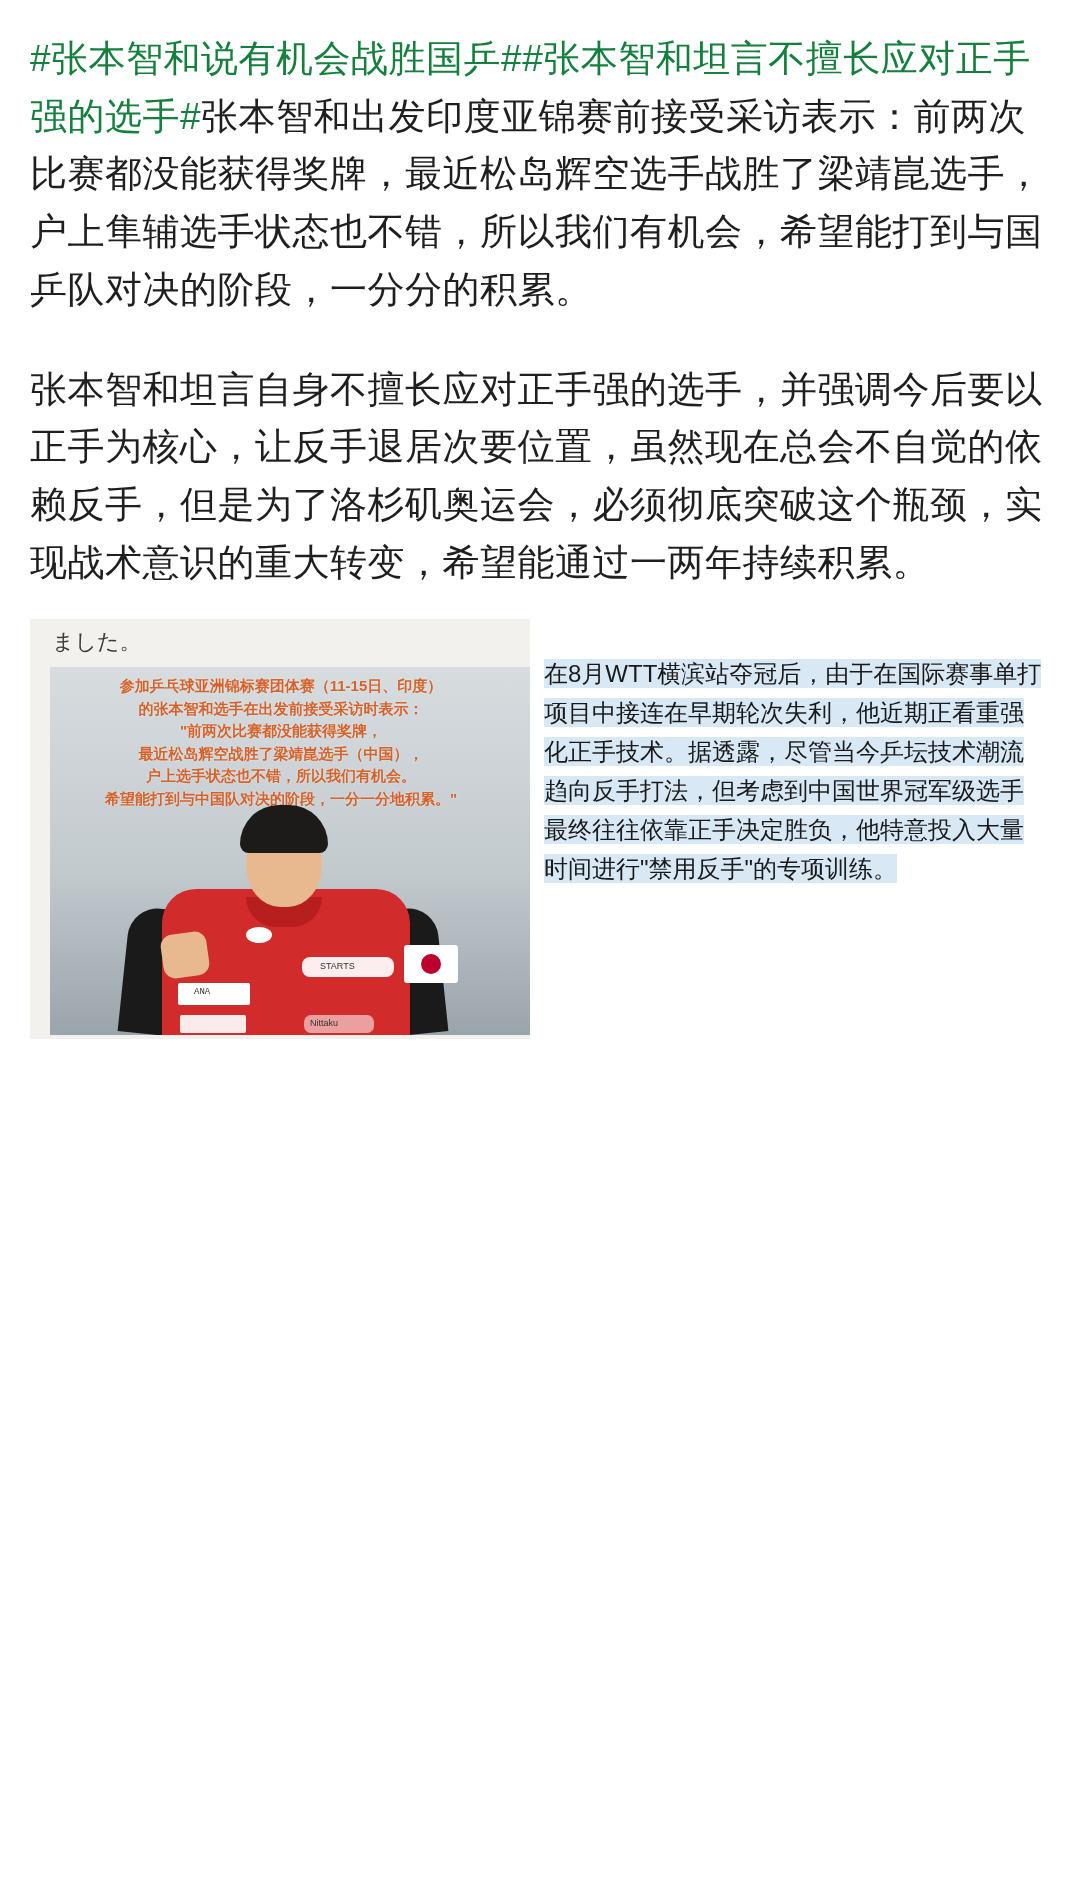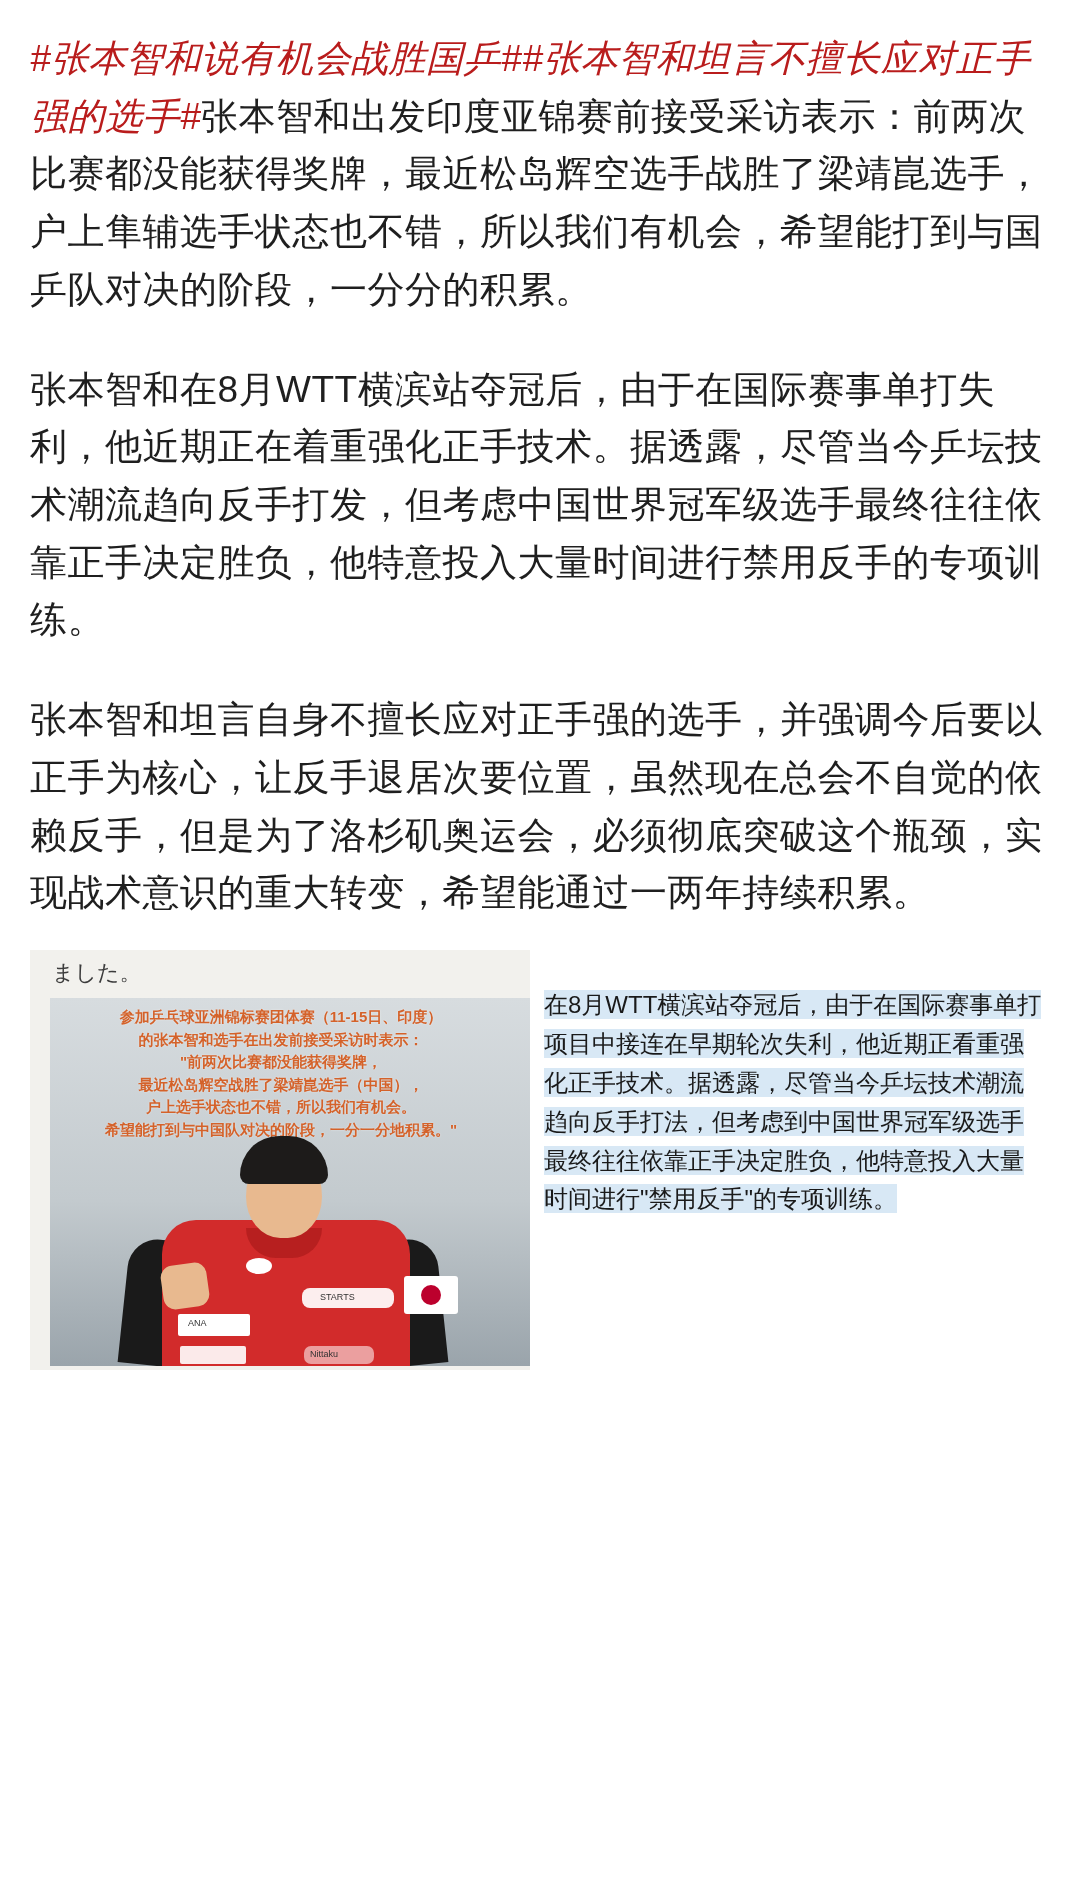--- a/index.html
+++ b/index.html
@@ -20,22 +20,21 @@
     padding: 30px 30px 0 30px;
   }
   .post-body {
     font-size: 37px;
     line-height: 1.56;
     letter-spacing: 0.5px;
     color: #1f1f1f;
     word-break: break-all;
   }
   .topic {
-    color: #b91c1c;
-    font-style: italic;
+    color: #15803d;
   }
   .para {
     margin: 0 0 42px 0;
   }
   .para:last-of-type {
     margin-bottom: 28px;
   }
   .media {
     position: relative;
     width: 1018px;
@@ -257,21 +256,20 @@
 </style>
 </head>
 <body>
 
 <div class="post">
 
   <div class="post-body">
 
     <p class="para"><span class="topic">#张本智和说有机会战胜国乒#</span><span class="topic">#张本智和坦言不擅长应对正手强的选手#</span><span>张本智和出发印度亚锦赛前接受采访表示：前两次比赛都没能获得奖牌，最近松岛辉空选手战胜了梁靖崑选手，户上隼辅选手状态也不错，所以我们有机会，希望能打到与国乒队对决的阶段，一分分的积累。</span></p>
 
-    <p class="para"><span>张本智和在8月WTT横滨站夺冠后，由于在国际赛事单打失利，他近期正在着重强化正手技术。据透露，尽管当今乒坛技术潮流趋向反手打发，但考虑中国世界冠军级选手最终往往依靠正手决定胜负，他特意投入大量时间进行禁用反手的专项训练。</span></p>
 
     <p class="para"><span>张本智和坦言自身不擅长应对正手强的选手，并强调今后要以正手为核心，让反手退居次要位置，虽然现在总会不自觉的依赖反手，但是为了洛杉矶奥运会，必须彻底突破这个瓶颈，实现战术意识的重大转变，希望能通过一两年持续积累。</span></p>
 
   </div>
 
   <div class="media">
 
     <div class="photo-card">
       <div class="photo-top-text">ました。</div>
 
@@ -292,21 +290,21 @@
           <div class="p-armR"></div>
           <div class="p-body"></div>
           <div class="p-neck"></div>
           <div class="p-collar"></div>
           <div class="p-head"></div>
           <div class="p-hair"></div>
           <div class="p-butterfly"></div>
           <div class="p-fist"></div>
           <div class="p-flag"></div>
           <div class="p-logo-ana">
-            <span class="micro-label" style="left:10px;top:4px;">ANA</span>
+            <span class="micro-label" style="left:16px;top:4px;font-family:Liberation Mono, monospace;">ANA</span>
           </div>
           <div class="p-logo-star">
             <span class="micro-label" style="left:18px;top:4px;">STARTS</span>
           </div>
           <div class="p-logo-bottom"></div>
           <div class="p-logo-bottom2">
             <span class="micro-label" style="left:6px;top:3px;">Nittaku</span>
           </div>
         </div>
       </div>

